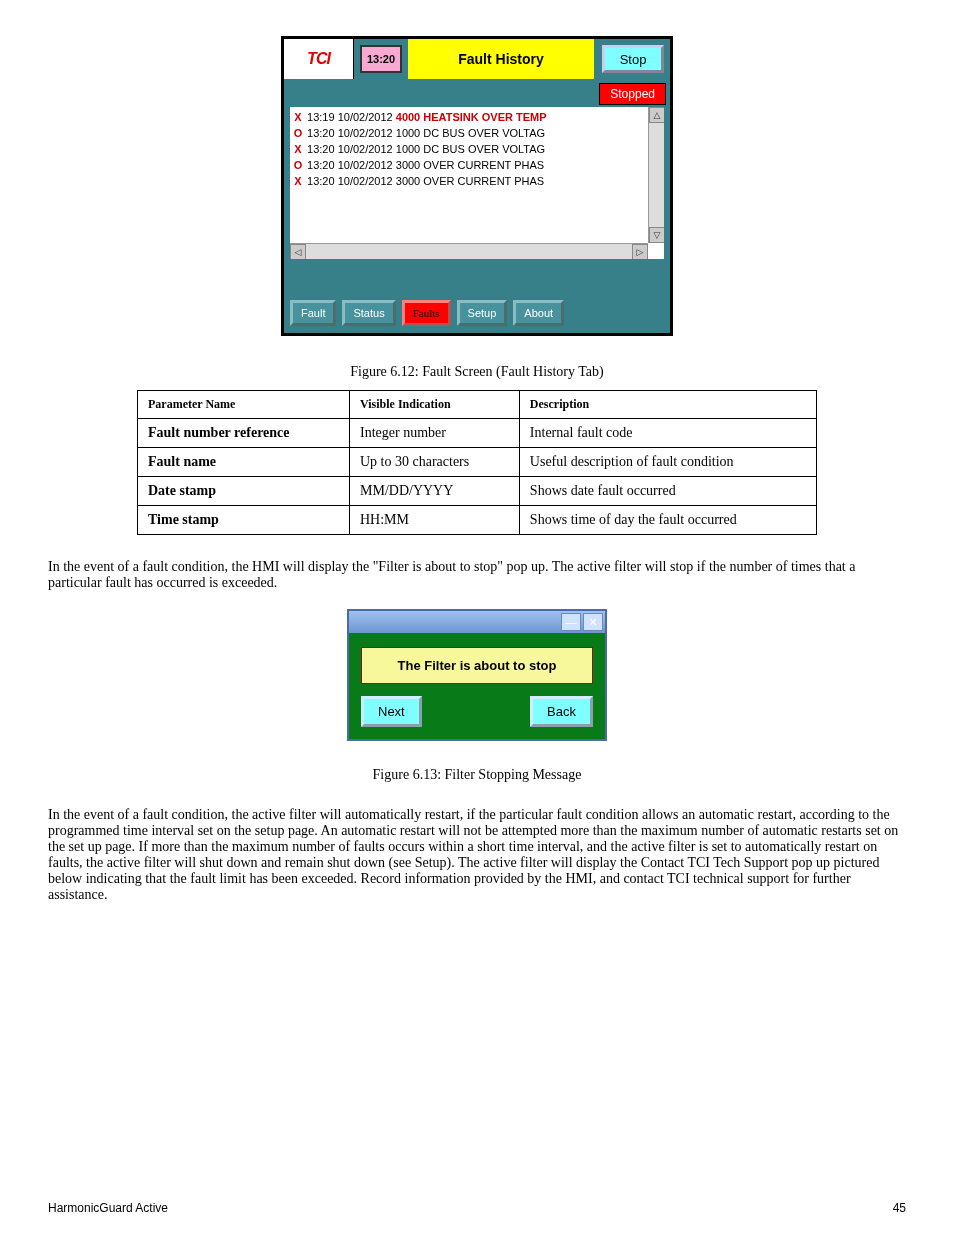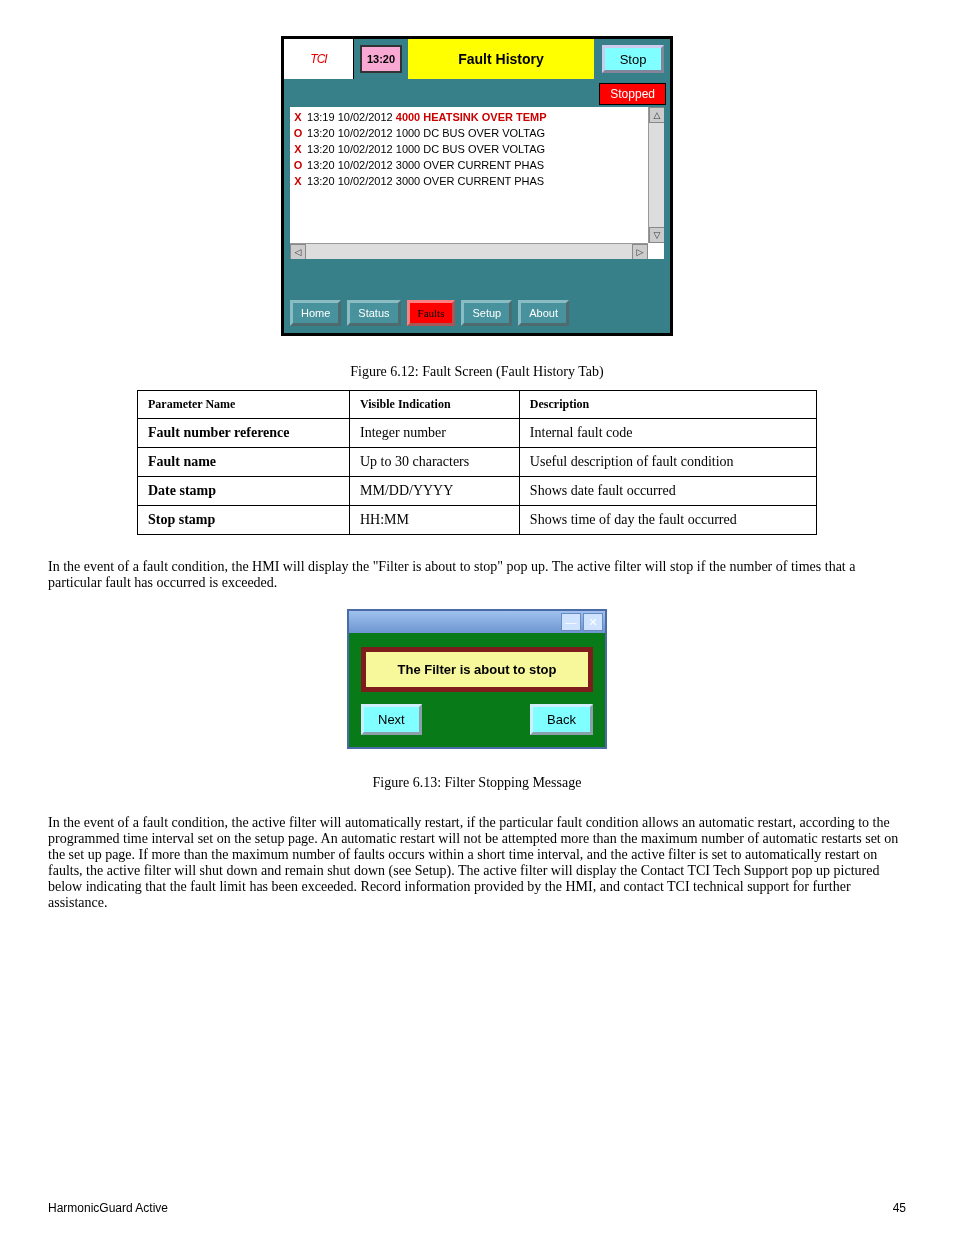--- a/index.html
+++ b/index.html
@@ -19,21 +19,21 @@
     width: 392px; height: 300px;
     border: 3px solid #000; background: #377f89;
     position: relative; font-family: Arial, sans-serif;
   }
   .hmi1-top {
     display: flex; height: 40px; background: #377f89;
   }
   .logo-box {
     width: 70px; background: #fff;
     display: flex; align-items: center; justify-content: center;
-    font-weight: 400; font-style: italic; font-size: 12px;
+    font-weight: 700; font-style: italic; font-size: 16px;
     color: #e60000; letter-spacing: -1px;
     border-right: 1px solid #000;
   }
   .time-box {
     width: 42px; margin: 6px; background: #f9a8d4;
     border: 2px solid #333; font-size: 11px; font-weight: bold;
     display: flex; align-items: center; justify-content: center;
   }
   .title-box {
     flex: 1; background: #ffff00;
@@ -121,21 +121,21 @@
     width: 20px; height: 18px; margin-left: 2px;
     background: #cfe3ff; border: 1px solid #6b8ac2;
     font-size: 11px; color: #fff;
     display: flex; align-items: center; justify-content: center;
     cursor: pointer;
   }
   .hmi2-body {
     background: #087a18; padding: 14px 12px 12px 12px;
   }
   .hmi2-msg {
-    background: #f7f79c; border: 5px solid #7f1d1d;
+    background: #f7f79c; border: 1px solid #7f1d1d;
     padding: 10px; text-align: center;
     font-size: 13px; font-weight: bold; color: #000;
   }
   .hmi2-btns { display: flex; justify-content: space-between; margin-top: 12px; }
   .hmi2-btn {
     background: #7fffff; border: 3px outset #cfeeff;
     padding: 5px 14px; font-size: 13px; cursor: pointer;
   }
 
   .caption2 { text-align: center; margin-top: 26px; }
@@ -174,21 +174,21 @@
         <div class="vtrack">
           <div class="arrow">△</div>
           <div class="arrow">▽</div>
         </div>
         <div class="htrack">
           <div class="arrow">◁</div>
           <div class="arrow">▷</div>
         </div>
       </div>
       <div class="navbar" id="navbar">
-          <div class="navbtn">Home</div>
+          <div class="navbtn">Fault</div>
           <div class="navbtn">Status</div>
           <div class="navbtn active">Faults</div>
           <div class="navbtn">Setup</div>
           <div class="navbtn">About</div>
         </div>
     </div>
   </div>
 
   <div class="doc-text caption">Figure 6.12:   Fault Screen (Fault History Tab)</div>
 
@@ -210,21 +210,21 @@
           <td class="t">Fault name</td>
           <td>Up to 30 characters</td>
           <td>Useful description of fault condition</td>
         </tr>
         <tr>
           <td class="t">Date stamp</td>
           <td>MM/DD/YYYY</td>
           <td>Shows date fault occurred</td>
         </tr>
         <tr>
-          <td class="t">Stop stamp</td>
+          <td class="t">Time stamp</td>
           <td>HH:MM</td>
           <td>Shows time of day the fault occurred</td>
         </tr>
       </tbody>
   </table>
 
   <div class="doc-text mt">In the event of a fault condition, the HMI will display the "Filter is about to stop" pop up. The active filter will stop if the number of times that a particular fault has occurred is exceeded.</div>
 
   <div class="center">
     <div class="hmi2">

